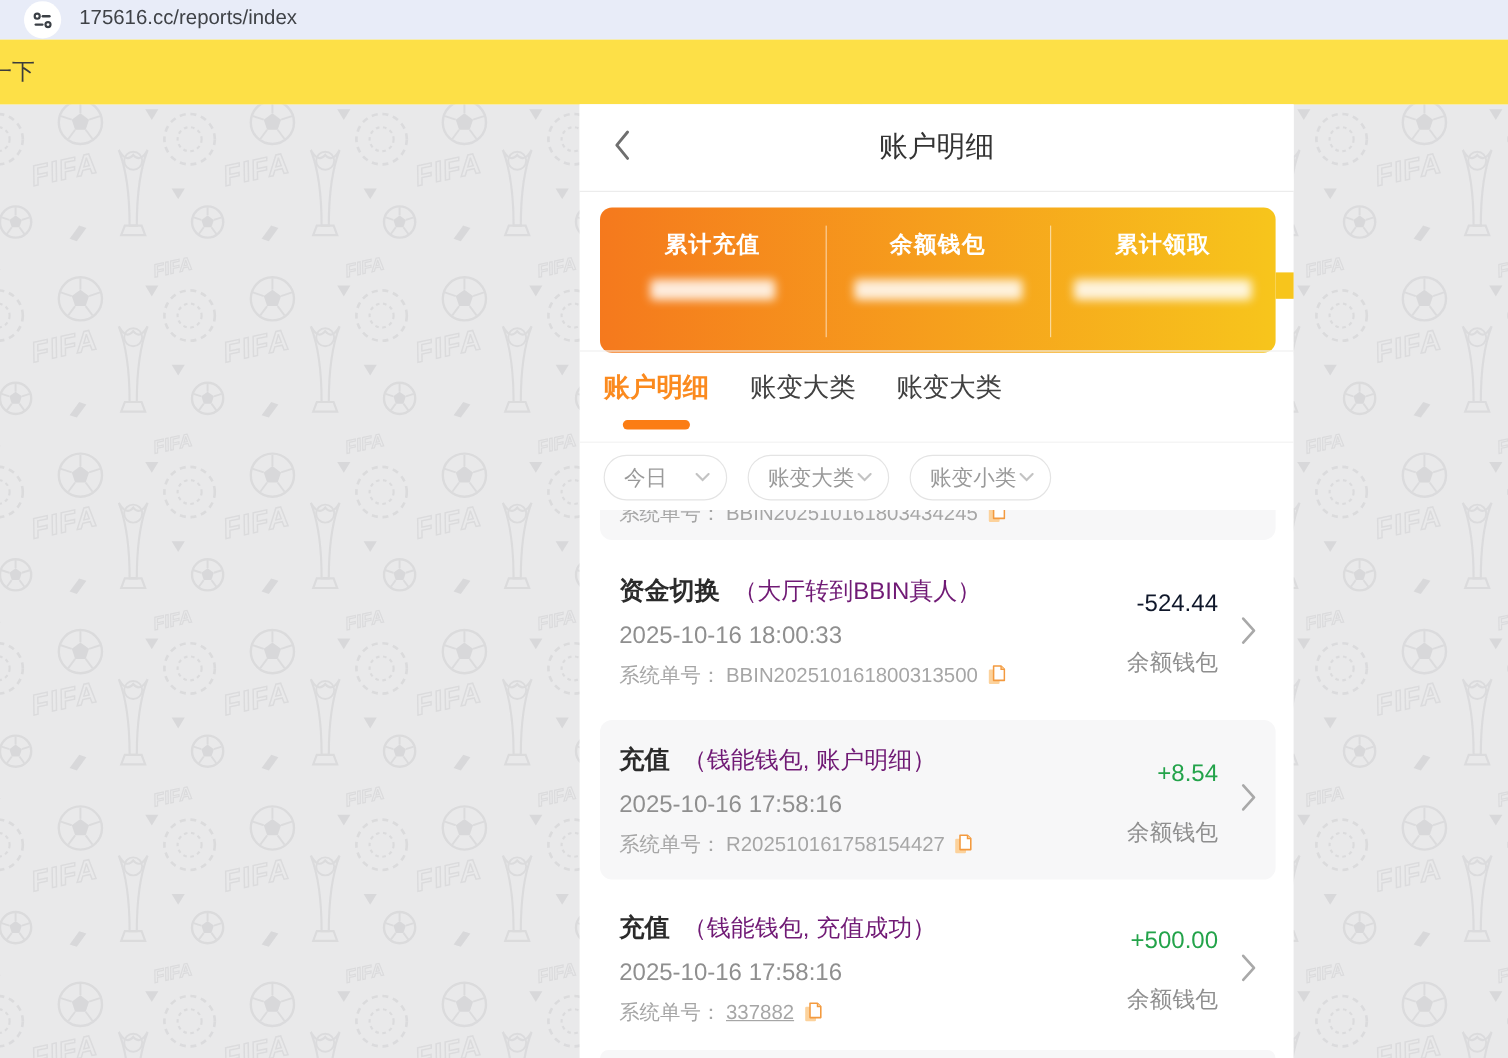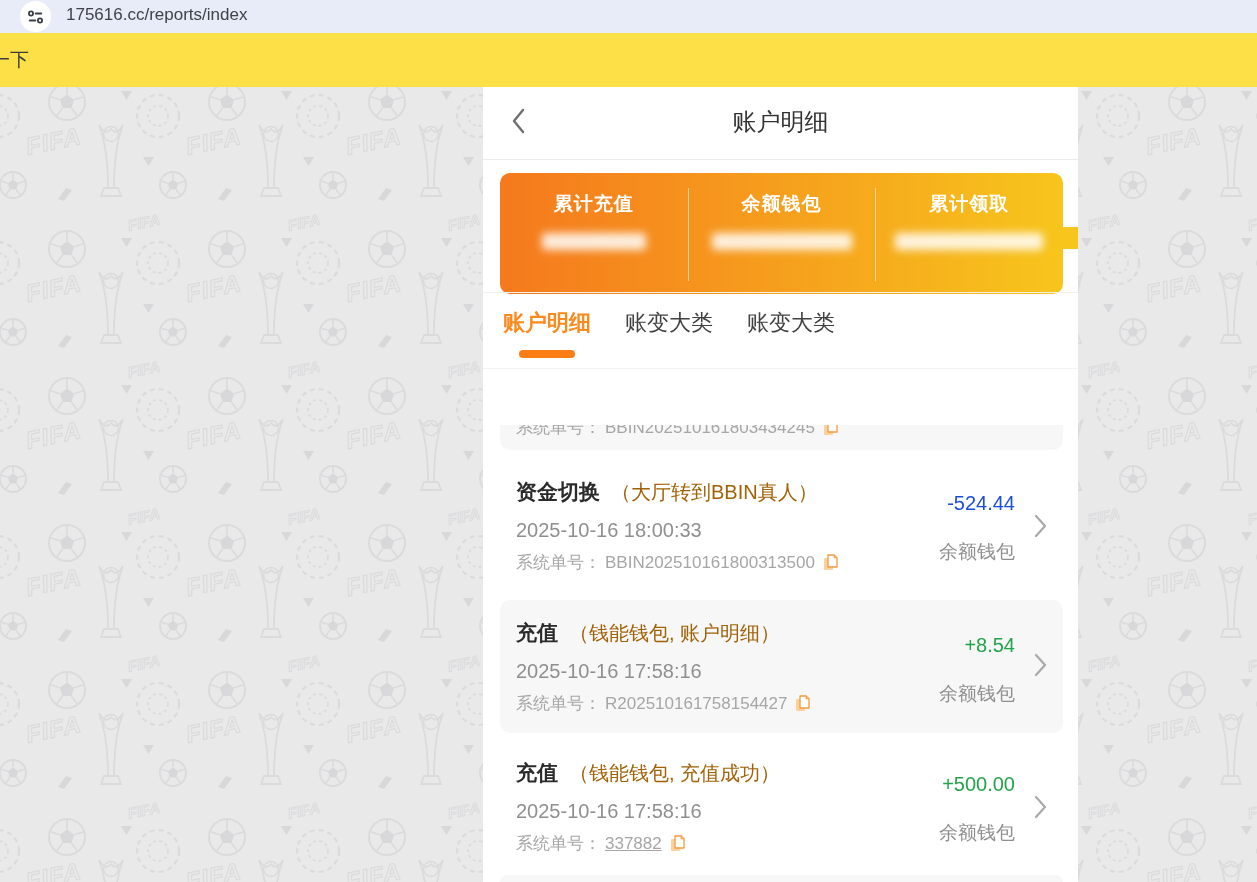--- a/index.html
+++ b/index.html
@@ -67,21 +67,21 @@
 
   .t-row { position:absolute; left:17px; width:563px; padding:12px 16px; cursor:pointer; }
   .t-row.r0 { top:41px;  height:124px; }
   .t-row.r1 { top:175px; height:133px; background:#f7f7f8; border-radius:10px; padding-top:19px; }
   .t-row.r2 { top:322px; height:124px; }
   .row-stub { position:absolute; left:17px; top:450px; width:563px; height:7px;
               background:#f7f7f8; border-radius:10px 10px 0 0; }
 
   .row-title-line { display:flex; align-items:baseline; gap:11px; }
   .row-title { font-size:21px; font-weight:bold; color:#2b2b2b; }
-  .row-sub   { font-size:20px; color:#a16207; }
+  .row-sub   { font-size:20px; color:#701a75; }
   .row-date  { margin-top:13px; font-size:20px; color:#8f8f8f; }
   .row-order { margin-top:9px; font-size:17px; color:#a6a6a6; display:flex; align-items:center; gap:8px; }
   .copy-btn  { display:inline-flex; cursor:pointer; }
 
   .row-right { position:absolute; right:48px; top:26px; text-align:right; }
   .t-row.r1 .row-right { top:34px; }
   .row-amount { font-size:20px; }
   .row-wallet { margin-top:24px; font-size:19px; color:#8f8f8f; }
   .row-chev { position:absolute; right:16px; top:50%; transform:translateY(-50%); }
 </style>
@@ -1759,20 +1759,40 @@
     <div class="div-line d2"></div>
 
     <div class="tabs">
       <span class="tab active">账户明细</span>
       <span class="tab">账变大类</span>
       <span class="tab">账变大类</span>
     </div>
     <div class="tab-underline"></div>
     <div class="div-line d3"></div>
 
+    <div class="filters">
+      <div class="pill p1">
+        <span>今日</span>
+        <svg width="13" height="8" viewBox="0 0 13 8">
+          <polyline points="1.5,1 6.5,6 11.5,1" fill="none" stroke="#c3c3c3" stroke-width="1.8" stroke-linecap="round"></polyline>
+        </svg>
+      </div>
+      <div class="pill p2">
+        <span>账变大类</span>
+        <svg width="13" height="8" viewBox="0 0 13 8">
+          <polyline points="1.5,1 6.5,6 11.5,1" fill="none" stroke="#c3c3c3" stroke-width="1.8" stroke-linecap="round"></polyline>
+        </svg>
+      </div>
+      <div class="pill p3">
+        <span>账变小类</span>
+        <svg width="13" height="8" viewBox="0 0 13 8">
+          <polyline points="1.5,1 6.5,6 11.5,1" fill="none" stroke="#c3c3c3" stroke-width="1.8" stroke-linecap="round"></polyline>
+        </svg>
+      </div>
+    </div>
 
     <div class="list">
 
       <div class="clip-row">
         <div class="clip-inner">
           <span>系统单号：</span>
             <span style="margin-left:-4px;">BBIN202510161803434245</span>
           <span class="copy-btn">
             <svg width="15" height="17" viewBox="0 0 15 17">
               <rect x="1" y="4" width="9" height="12" rx="1" fill="#fcd29c"></rect>
@@ -1794,21 +1814,21 @@
             <span style="margin-left:-4px;">BBIN202510161800313500</span>
           <span class="copy-btn">
             <svg width="15" height="17" viewBox="0 0 15 17">
               <rect x="1" y="4" width="9" height="12" rx="1" fill="#fcd29c"></rect>
               <path d="M5 1 h6.2 l2.8 2.8 V13 H5 Z" fill="#fff" stroke="#f39a3f" stroke-width="1.3" stroke-linejoin="round"></path>
               <path d="M11.2 1 v2.8 H14" fill="#fcd29c" stroke="#f39a3f" stroke-width="1.1"></path>
             </svg>
           </span>
         </div>
         <div class="row-right">
-          <div class="row-amount" style="color: #1d4ed8;">-524.44</div>
+          <div class="row-amount" style="color: #0f172a;">-524.44</div>
           <div class="row-wallet">余额钱包</div>
         </div>
         <div class="row-chev">
           <svg width="13" height="24" viewBox="0 0 13 24">
             <polyline points="2,2 11,12 2,22" fill="none" stroke="#a9a9a9" stroke-width="2.2" stroke-linecap="round" stroke-linejoin="round"></polyline>
           </svg>
         </div>
       </div>
 
       <div class="t-row r1">

